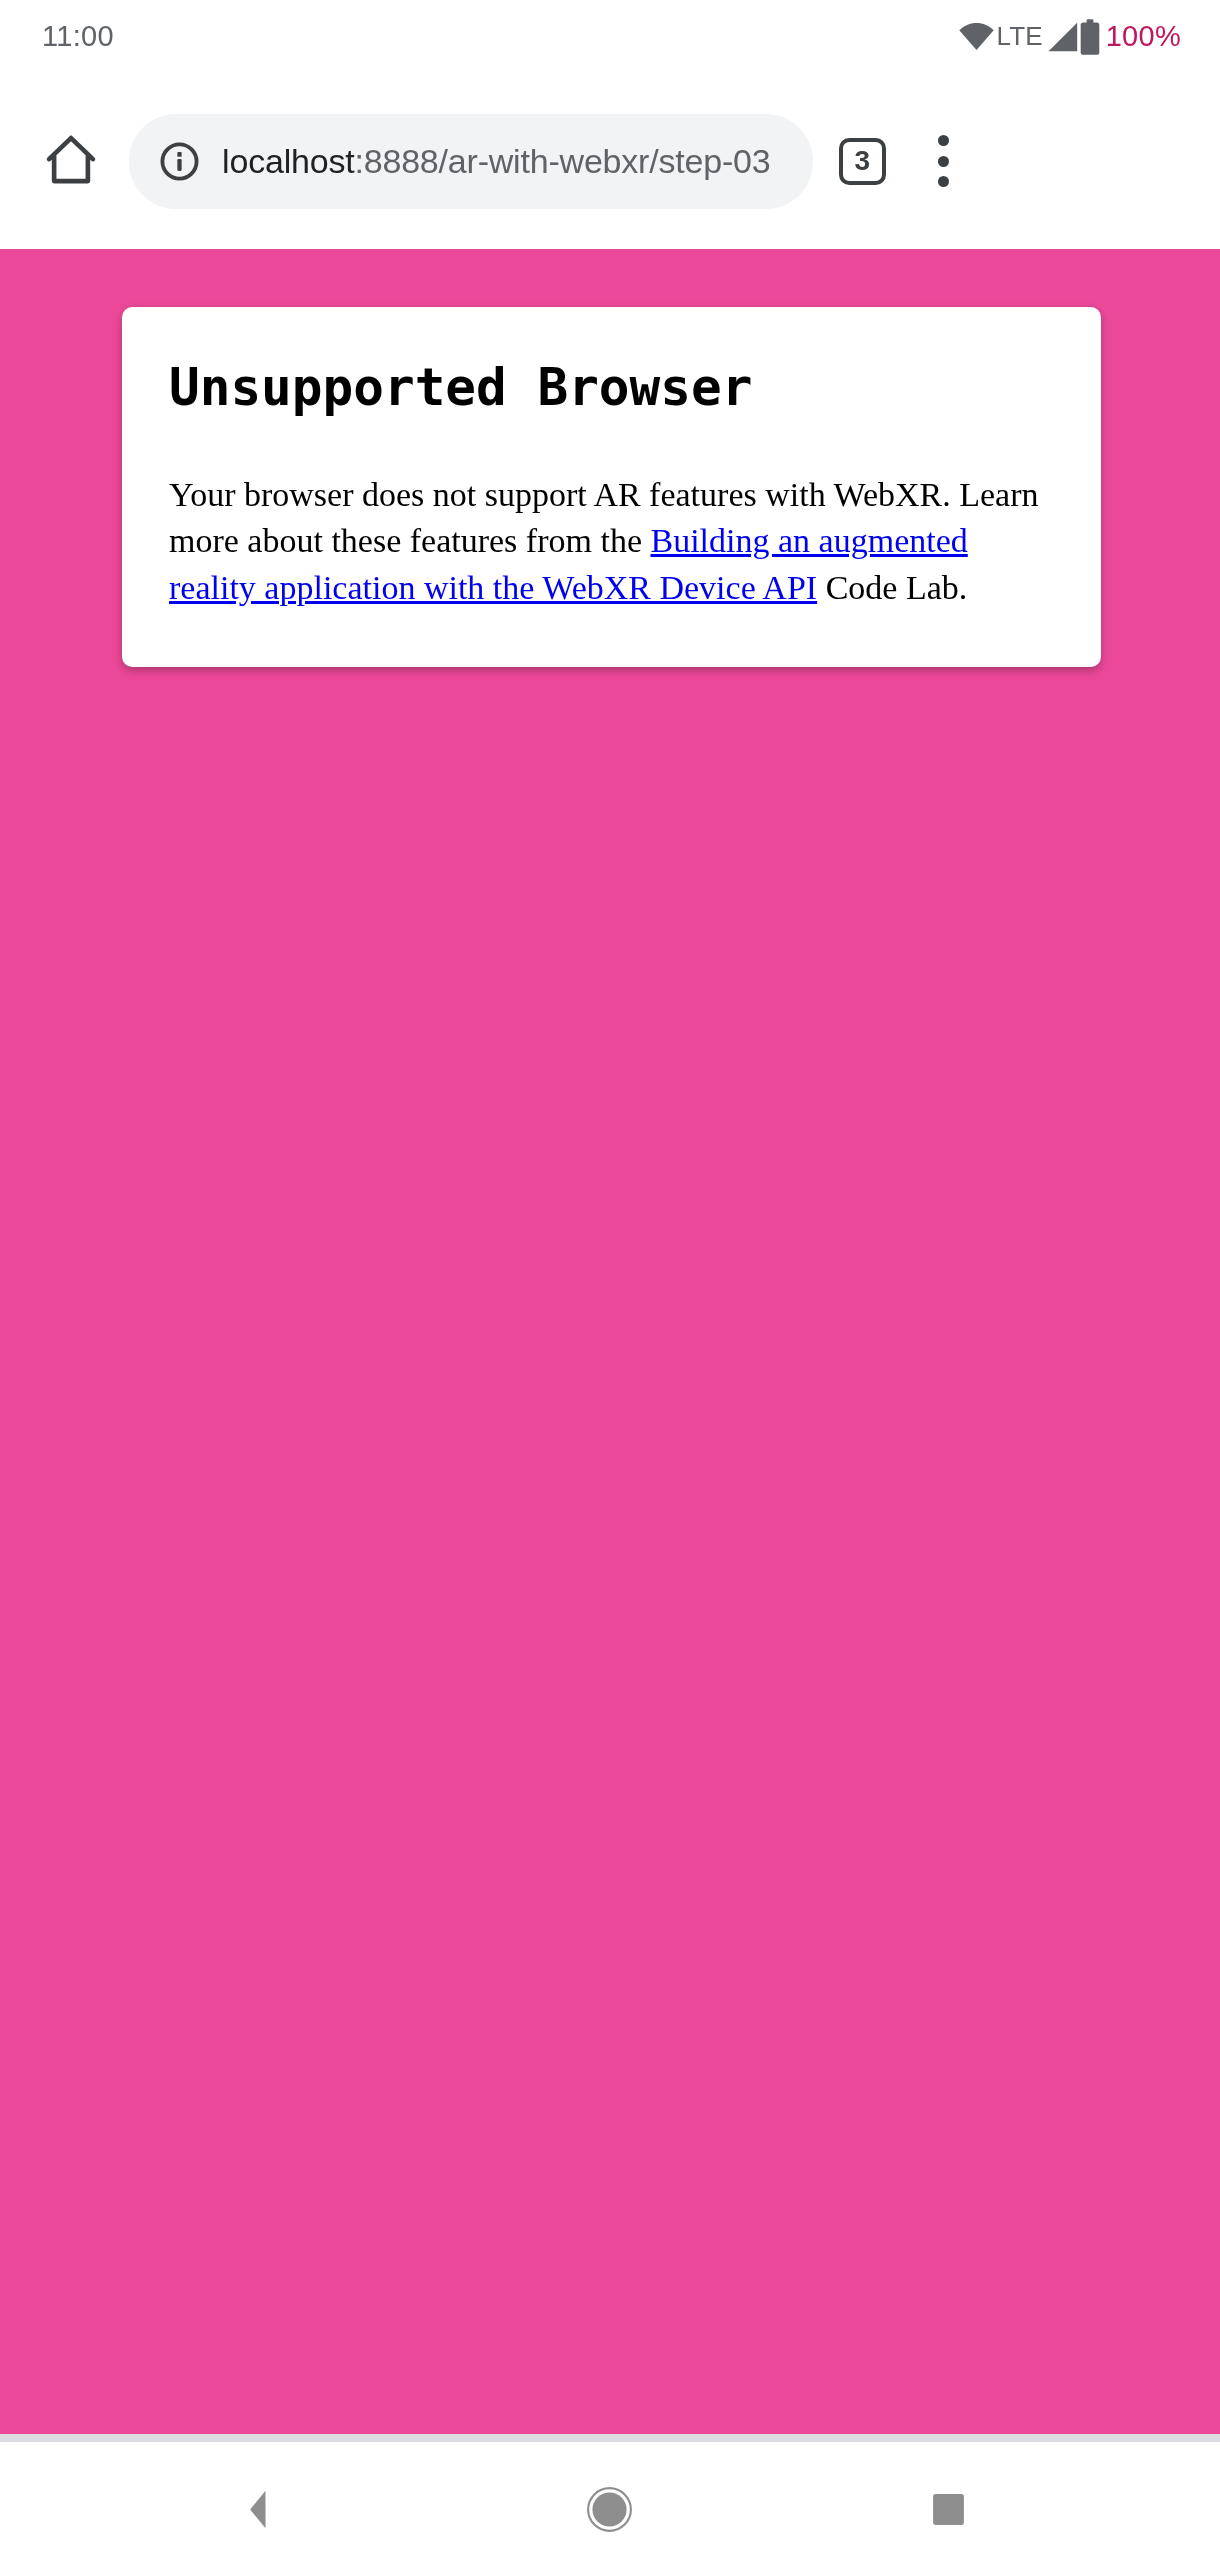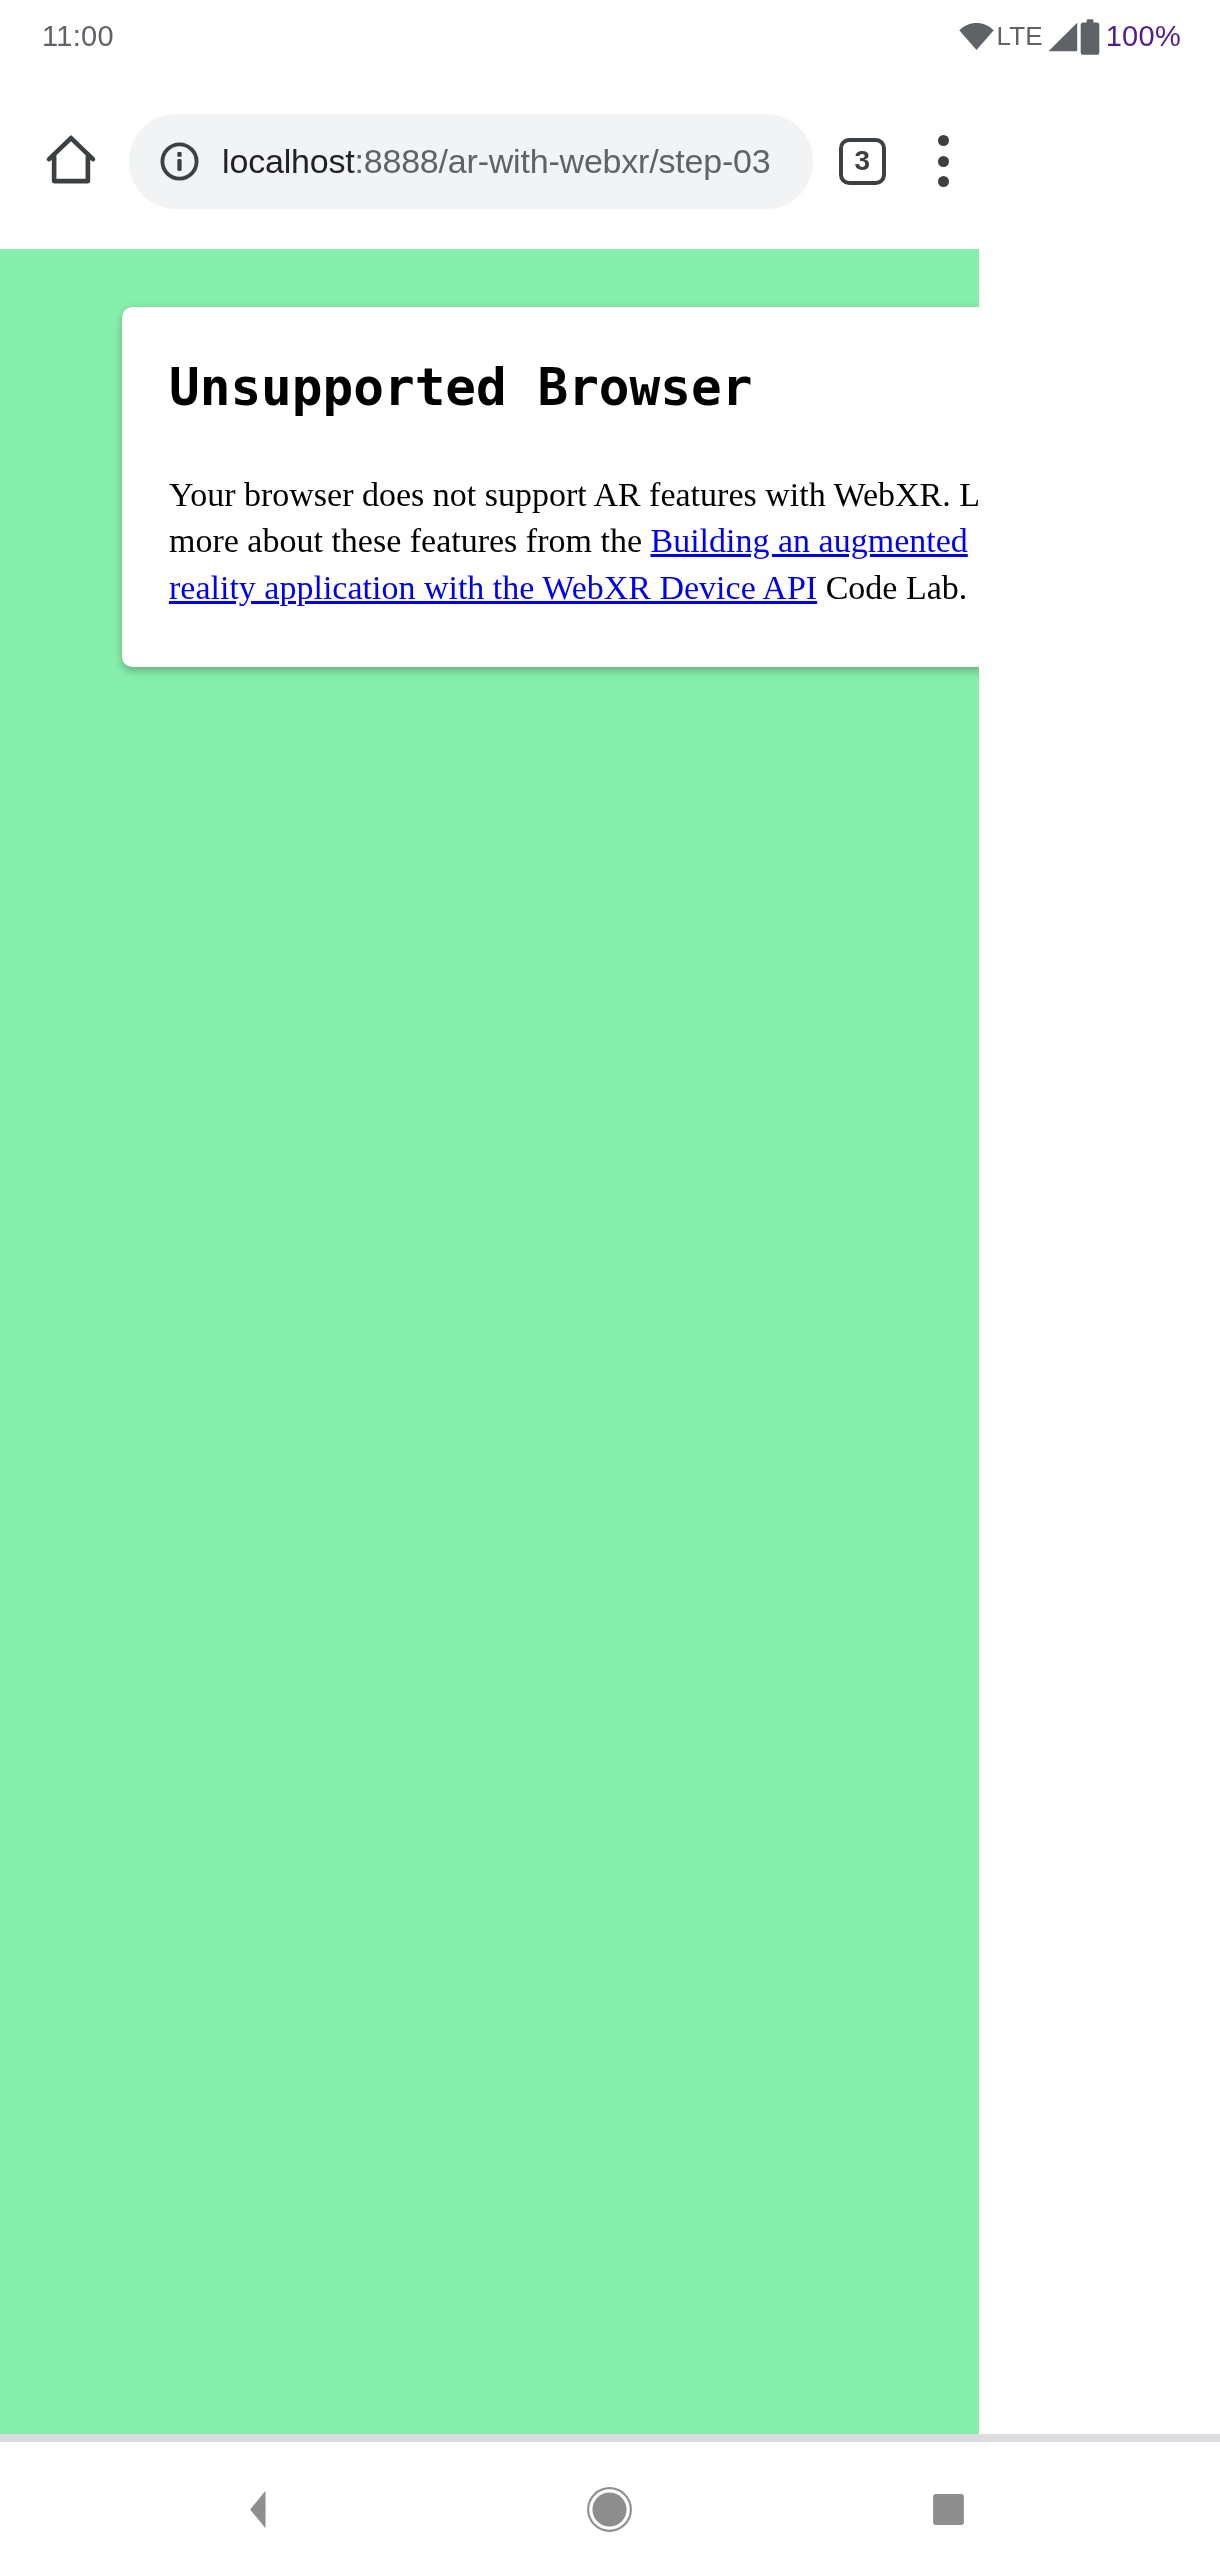--- a/index.html
+++ b/index.html
@@ -33,21 +33,21 @@
   .status-right {
     display:flex; align-items:center; 
   }
   .status-right svg { display:block; }
   .status-lte {
     font-size:26px; color:#5f6368;
     letter-spacing:0.2px;
     margin:0 1.7px;
   }
   .status-batt-pct {
-    font-size:29px; color:#4c1d95;
+    font-size:29px; color:#be185d;
     letter-spacing:0.3px; margin-left:5.1px;
   }
 
   
   .browser-bar {
     position:absolute; left:0; top:73px;
     width:1004px; height:176px;
     background:#ffffff;
     display:flex; align-items:center;
     padding:0 20.3px 0 32px;
@@ -108,22 +108,22 @@
   }
   .menu-dot {
     width:11px; height:11px;
     border-radius:50%;
     background:#3c4043;
   }
 
   
   .page-content {
     position:absolute; left:0; top:249px;
-    width:979px; height:2185px;
-    background:#86efac;
+    width:1220px; height:2185px;
+    background:#ec4899;
     overflow:hidden;
   }
   .card {
     position:absolute;
     left:122px; top:58px;
     width:979px;
     background:#ffffff;
     border-radius:10.2px;
     box-shadow:0 3.4px 8.5px rgba(0,0,0,0.25);
     padding:53px 47px 56px 47px;

